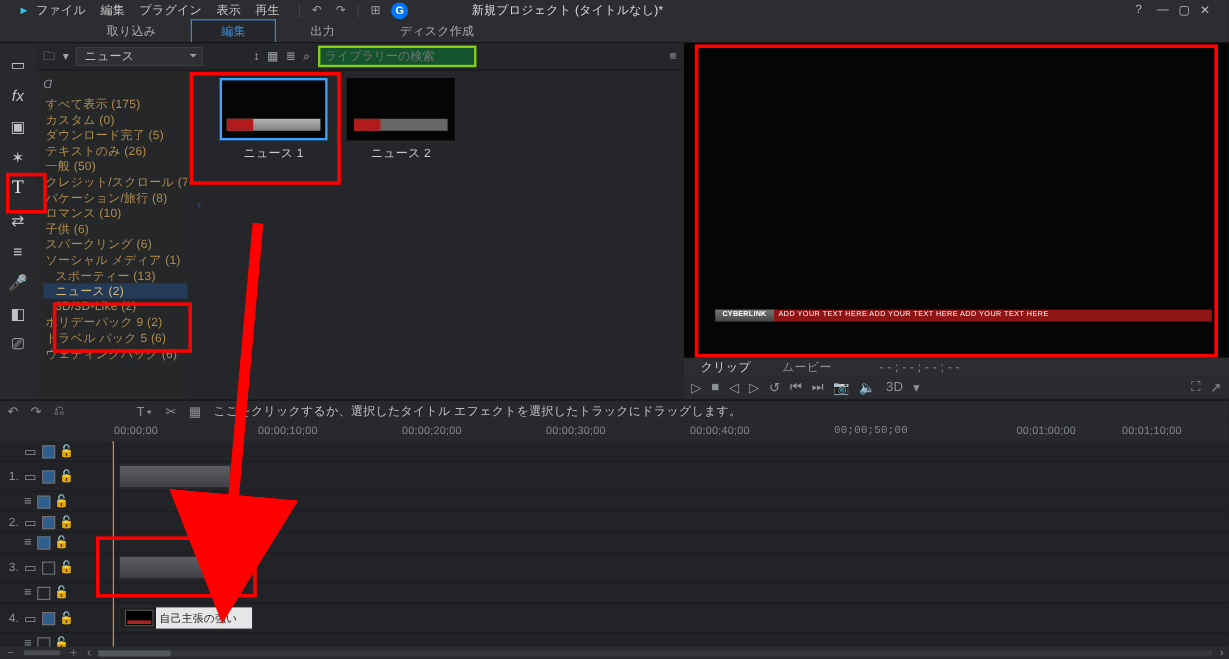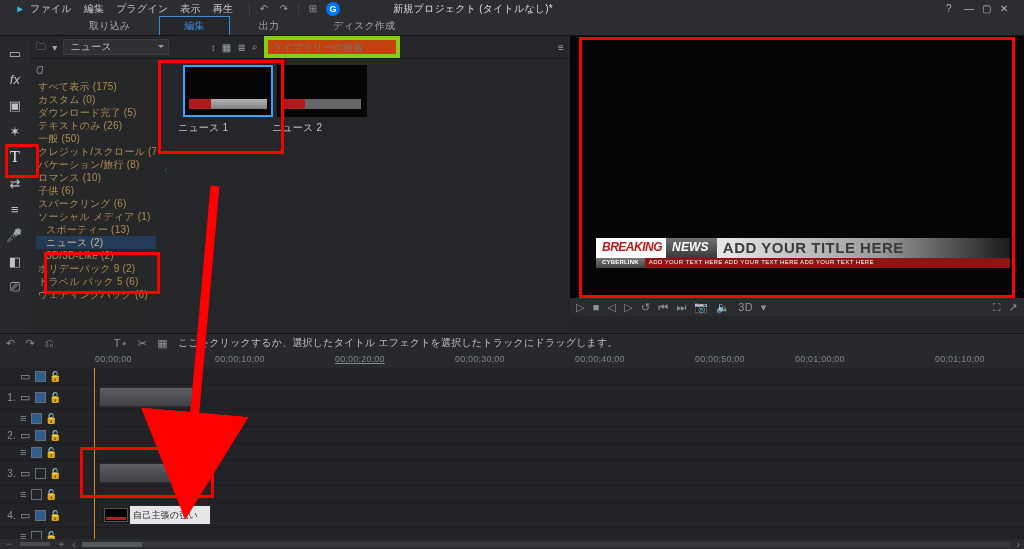--- a/index.html
+++ b/index.html
@@ -38,35 +38,35 @@
   .rail-text{font-family:"Times New Roman",serif;font-size:16px;color:#e4e5e8}
   
   #library{width:540px;display:flex;flex-direction:column;background:#252629}
   #lib-toolbar{height:18px;display:flex;align-items:center;gap:6px;
     padding:2px 6px;border-bottom:1px solid #1b1c1e;color:#a0a3ab}
   #lib-toolbar .combo{background:#2f3034;color:#bdbfc5;height:14px;
     padding:0 8px 0 6px;font-size:10px;display:inline-flex;align-items:center;
     border:1px solid #3b3d41;min-width:90px;position:relative}
   #lib-toolbar .combo::after{content:"";position:absolute;right:4px;top:5px;
     border:3px solid transparent;border-top-color:#9a9da5}
-  #lib-toolbar input{background:#c2410c;border:4px solid #84cc16;height:14px;
+  #lib-toolbar input{background:#14532d;border:2px solid #84cc16;height:14px;
     color:#cfd1d6;font-size:10px;padding:0 4px;width:120px}
   #lib-body{flex:1;display:flex;min-height:0}
   
   #cat-list{width:120px;background:#262729;overflow:hidden;
     padding:6px 2px 6px 6px;font-size:10px;display:flex;flex-direction:column}
   #cat-list .pencil{color:#8a8d96;margin-bottom:4px;font-style:italic}
   #cat-list .cat{height:13px;display:flex;align-items:center;color:#b08d4f;
     white-space:nowrap;overflow:hidden;padding-left:2px}
   #cat-list .cat.indent{padding-left:10px}
   #cat-list .cat.selected{background:#233b58;color:#d6b879}
   
   #thumbs{flex:1;position:relative;background:#252629}
   .back-chev{position:absolute;left:6px;top:104px;color:#27507d;font-size:12px}
-  .thumb-cell{position:absolute;width:100px;}
+  .thumb-cell{position:absolute;width:100px;text-align:center}
   .thumb-cell .pic{width:86px;height:48px;background:#050505;margin:0 auto 4px;
     border:2px solid transparent;position:relative;overflow:hidden}
   .thumb-cell .pic.sel{border-color:#3da2ff}
   .thumb-cell .cap{font-size:10px;color:#c7c8cc}
   .lowthird{position:absolute;left:4px;right:4px;bottom:6px;height:10px;
     background:linear-gradient(#b3b3b3,#808080);}
   .lowthird::before{content:"";position:absolute;left:0;top:0;width:22px;
     height:100%;background:#b01c1c}
   
   #preview{flex:1;display:flex;flex-direction:column;background:#242528;
@@ -235,43 +235,44 @@
       <div id="thumbs">
         <span class="back-chev">‹</span>
 
         <div class="thumb-cell" style="left:20px;top:6px">
           <div class="pic sel">
               <div class="lowthird"></div>
             </div>
           <div class="cap">ニュース 1</div>
         </div>
 
-        <div class="thumb-cell" style="left:114px;top:6px">
+        <div class="thumb-cell" style="left:126px;top:6px">
           <div class="pic">
               <div class="lowthird" style="background:#666"></div>
             </div>
           <div class="cap">ニュース 2</div>
         </div>
       </div>
     </div>
   </div>
 
   <div id="preview">
     <div id="pv-stage">
       <div class="bnews">
-        <div class="row1">
-          <span class="tag">BREAKING</span>
-          <span class="news">NEWS</span>
-          <span class="title">ADD YOUR TITLE HERE</span>
-        </div>
         <div class="row2">
           <span class="cl">CYBERLINK</span>
           <span class="tick">ADD YOUR TEXT HERE  ADD YOUR TEXT HERE  ADD YOUR TEXT HERE</span>
         </div>
       </div>
+    </div>
+    <div id="pv-tabs">
+      <span class="pt active">クリップ</span>
+      <span class="pt">ムービー</span>
+      <span style="flex:.05"></span>
+      <span>- - ; - - ; - - ; - -</span>
     </div>
     <div id="pv-ctrl">
       <span>▷</span>
       <span>■</span>
       <span>◁</span>
       <span>▷</span>
       <span>↺</span>
       <span>⏮</span>
       <span>⏭</span>
       <span>📷</span>
@@ -292,25 +293,25 @@
     <span>⎌</span>
     <span style="width:40px"></span>
     <span>T⋆</span>
     <span>✂</span>
     <span>▦</span>
     <span class="hint">ここをクリックするか、選択したタイトル エフェクトを選択したトラックにドラッグします。</span>
   </div>
   <div id="tl-ruler">
       <span class="tk" style="left: 95px;">00;00;00</span>
       <span class="tk" style="left: 215px;">00;00;10;00</span>
-      <span class="tk" style="left: 335px; text-decoration: underline;">00;00;20;00</span>
+      <span class="tk" style="left: 335px;">00;00;20;00</span>
       <span class="tk" style="left: 455px; text-align: center;">00;00;30;00</span>
       <span class="tk" style="left: 575px; text-align: right;">00;00;40;00</span>
-      <span class="tk" style="left: 695px;">00;00;50;00</span>
-      <span class="tk" style="left: 795px;">00;01;00;00</span>
+      <span class="tk" style="left: 695px; font-family: Liberation Mono, monospace;">00;00;50;00</span>
+      <span class="tk" style="left: 847px;">00;01;00;00</span>
       <span class="tk" style="left: 935px;">00;01;10;00</span>
     </div>
   <div id="tracks">
     <div class="playhead" style="left: 94px;"></div>
   <div class="track short">
         <div class="trk-head">
        <span class="n"></span>
        <span class="ic">▭</span>
        <span class="chk on"></span>
        <span class="lock">🔓</span>

